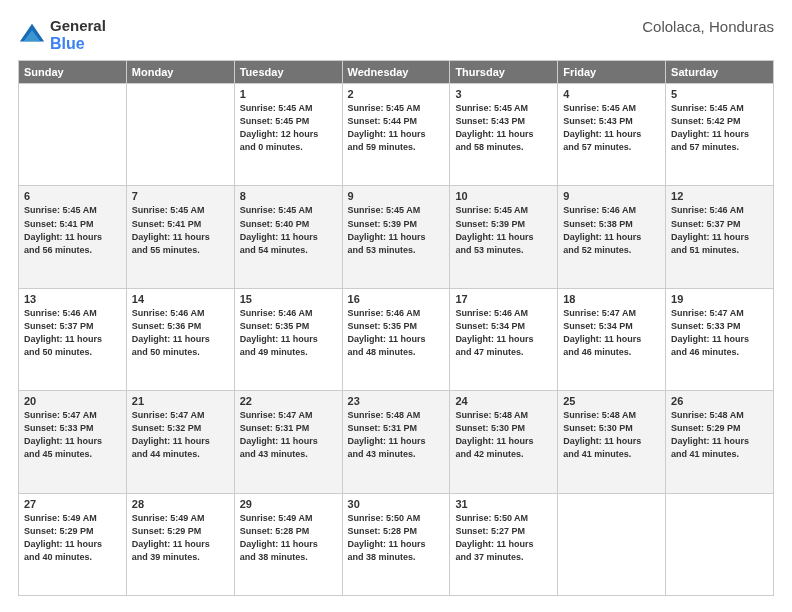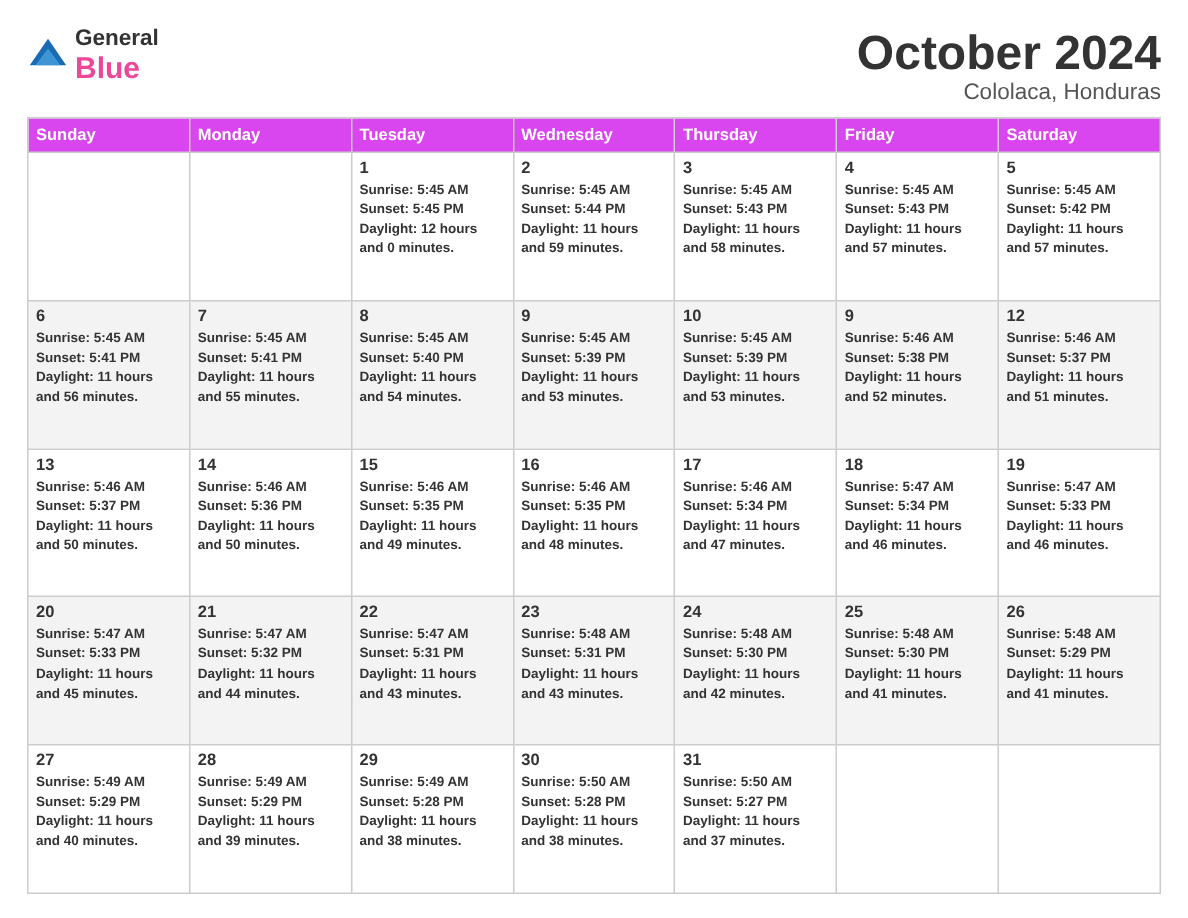--- a/index.html
+++ b/index.html
@@ -31,23 +31,23 @@
       display: flex;
       flex-direction: column;
       line-height: 1.1;
     }
     .logo-general {
       font-size: 15px;
       font-weight: bold;
       color: #333;
     }
     .logo-blue {
-      font-size: 20px;
-      font-weight: bold;
-      color: #ec4899;
+      font-size: 16px;
+      font-weight: bold;
+      color: #3b82f6;
     }
     .logo-icon {
       width: 28px;
       height: 28px;
       margin-right: 4px;
     }
     .title-block {
       text-align: right;
     }
     .month-title {
@@ -94,39 +94,38 @@
       color: #333;
       line-height: 1.45;
       font-size: 9px;
       font-weight: bold;
     }
     .empty-cell {
       background: #f9f9f9;
     }
     tr:nth-child(odd) td { background-color: #fff; }
     tr:nth-child(even) td { background-color: #f3f3f3; }
-    .calendar thead tr th { background-color: #d946ef; }
+    .calendar thead tr th { background-color: #737373; }
   </style>
 </head>
 <body>
 
 <div class="page">
   <div class="header">
     <div class="logo">
       <svg class="logo-icon" viewBox="0 0 30 30">
         <polygon points="15,3 28,22 2,22" fill="#1a6bb5"></polygon>
         <polygon points="15,10 24,22 6,22" fill="#4da8e0" opacity="0.7"></polygon>
       </svg>
       <div class="logo-text">
         <span class="logo-general">General</span>
         <span class="logo-blue">Blue</span>
       </div>
     </div>
     <div class="title-block">
-      <div class="month-title">October 2024</div>
       <div class="location">Cololaca, Honduras</div>
     </div>
   </div>
 
   <table class="calendar">
     <thead>
       <tr>
         <th>Sunday</th>
         <th>Monday</th>
         <th>Tuesday</th>

